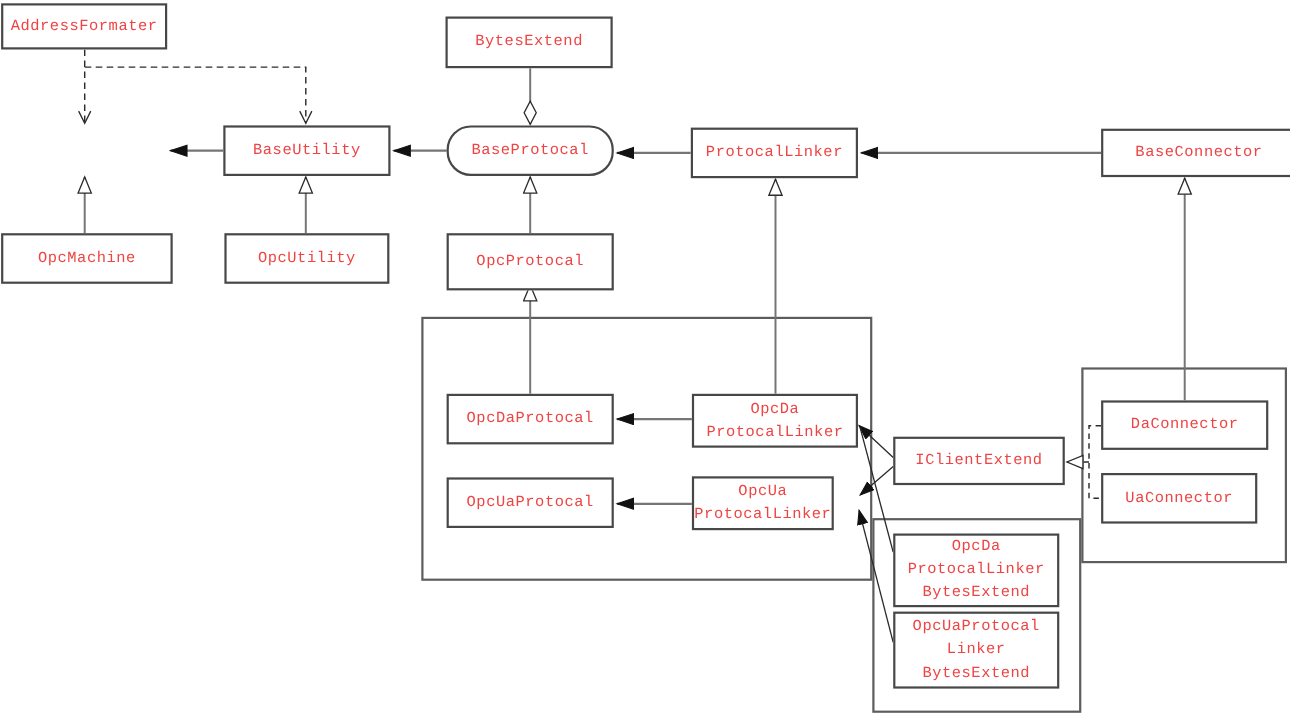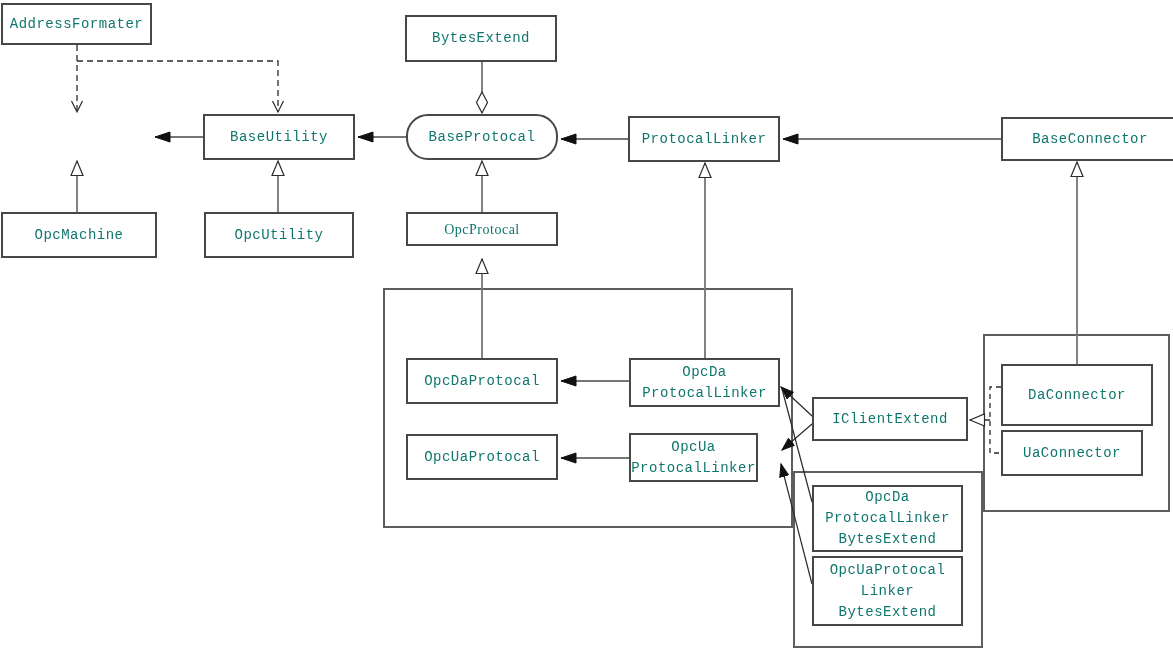--- a/index.html
+++ b/index.html
@@ -31,21 +31,21 @@
   .node {
     position: absolute;
     border: 2px solid #474747;
     background: #ffffff;
     box-sizing: border-box;
     z-index: 3;
     display: flex;
     flex-direction: column;
     align-items: center;
     justify-content: center;
-    color: #0f766e;
+    color: #ef4444;
     font-size: 14px;
     letter-spacing: 0.5px;
     text-align: center;
   }
   .node .line {
     display: block;
     line-height: 21px;
     white-space: nowrap;
   }
   .edge { fill: none; }
@@ -121,41 +121,41 @@
     </div>
     <div class="node" style="left: 1001px; top: 117px; width: 178px; height: 44px; align-items: center;">
       <span class="line">BaseConnector</span>
     </div>
     <div class="node" style="left: 1px; top: 212px; width: 156px; height: 46px;">
       <span class="line">OpcMachine</span>
     </div>
     <div class="node" style="left: 204px; top: 212px; width: 150px; height: 46px;">
       <span class="line">OpcUtility</span>
     </div>
-    <div class="node" style="left: 406px; top: 212px; width: 152px; height: 34px; font-family: Liberation Serif, serif;">
+    <div class="node" style="left: 406px; top: 212px; width: 152px; height: 52px;">
       <span class="line">OpcProtocal</span>
     </div>
     <div class="node" style="left: 406px; top: 358px; width: 152px; height: 46px;">
       <span class="line">OpcDaProtocal</span>
     </div>
     <div class="node" style="left: 629px; top: 358px; width: 151px; height: 49px;">
       <span class="line">OpcDa</span>
       <span class="line">ProtocalLinker</span>
     </div>
     <div class="node" style="left: 406px; top: 434px; width: 152px; height: 46px;">
       <span class="line">OpcUaProtocal</span>
     </div>
     <div class="node" style="left: 629px; top: 433px; width: 129px; height: 49px;">
       <span class="line">OpcUa</span>
       <span class="line">ProtocalLinker</span>
     </div>
     <div class="node" style="left: 812px; top: 397px; width: 156px; height: 44px;">
       <span class="line">IClientExtend</span>
     </div>
-    <div class="node" style="left: 1001px; top: 364px; width: 152px; height: 62px;">
+    <div class="node" style="left: 1001px; top: 364px; width: 152px; height: 45px;">
       <span class="line">DaConnector</span>
     </div>
     <div class="node" style="left: 1001px; top: 430px; width: 142px; height: 46px;">
       <span class="line">UaConnector</span>
     </div>
     <div class="node" style="left: 812px; top: 485px; width: 151px; height: 67px;">
       <span class="line">OpcDa</span>
       <span class="line">ProtocalLinker</span>
       <span class="line">BytesExtend</span>
     </div>

